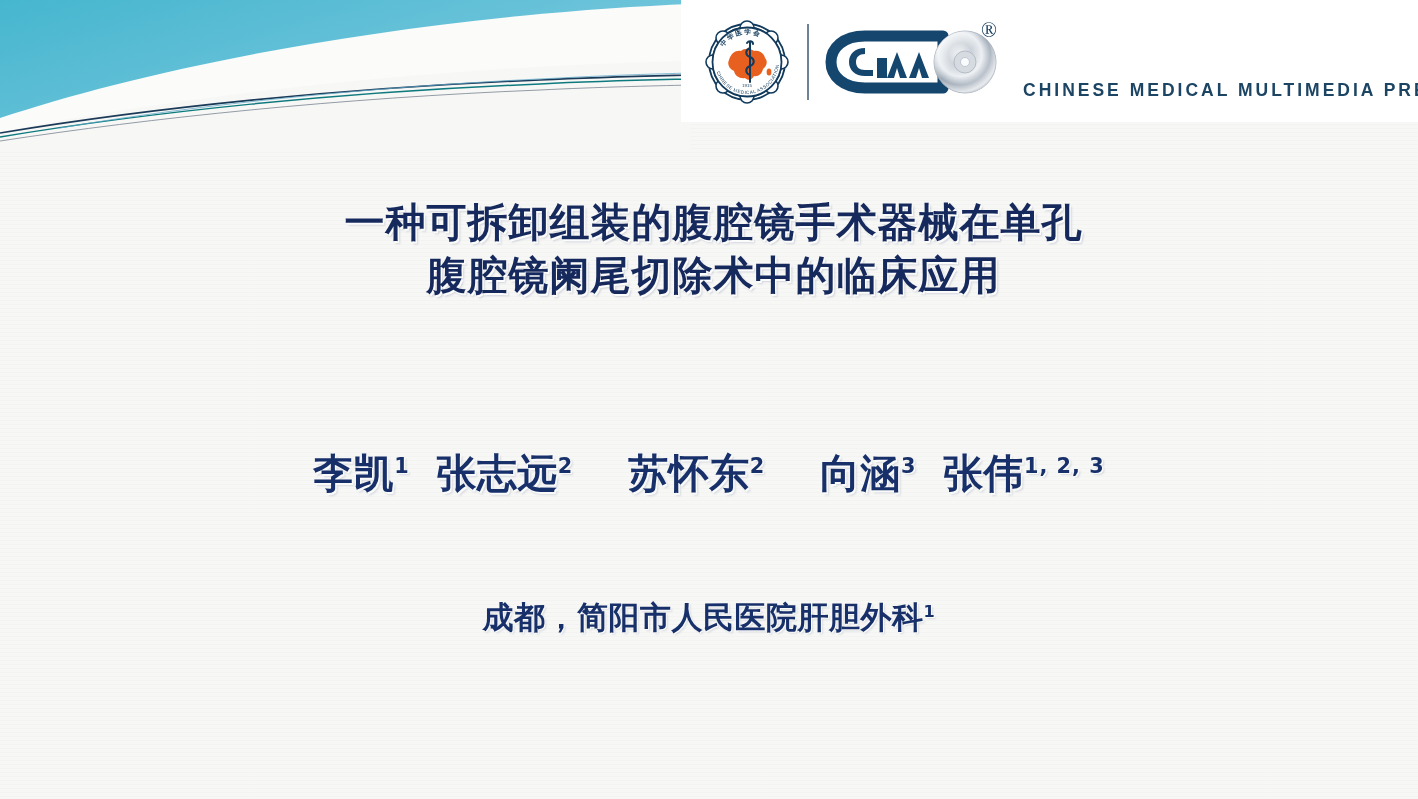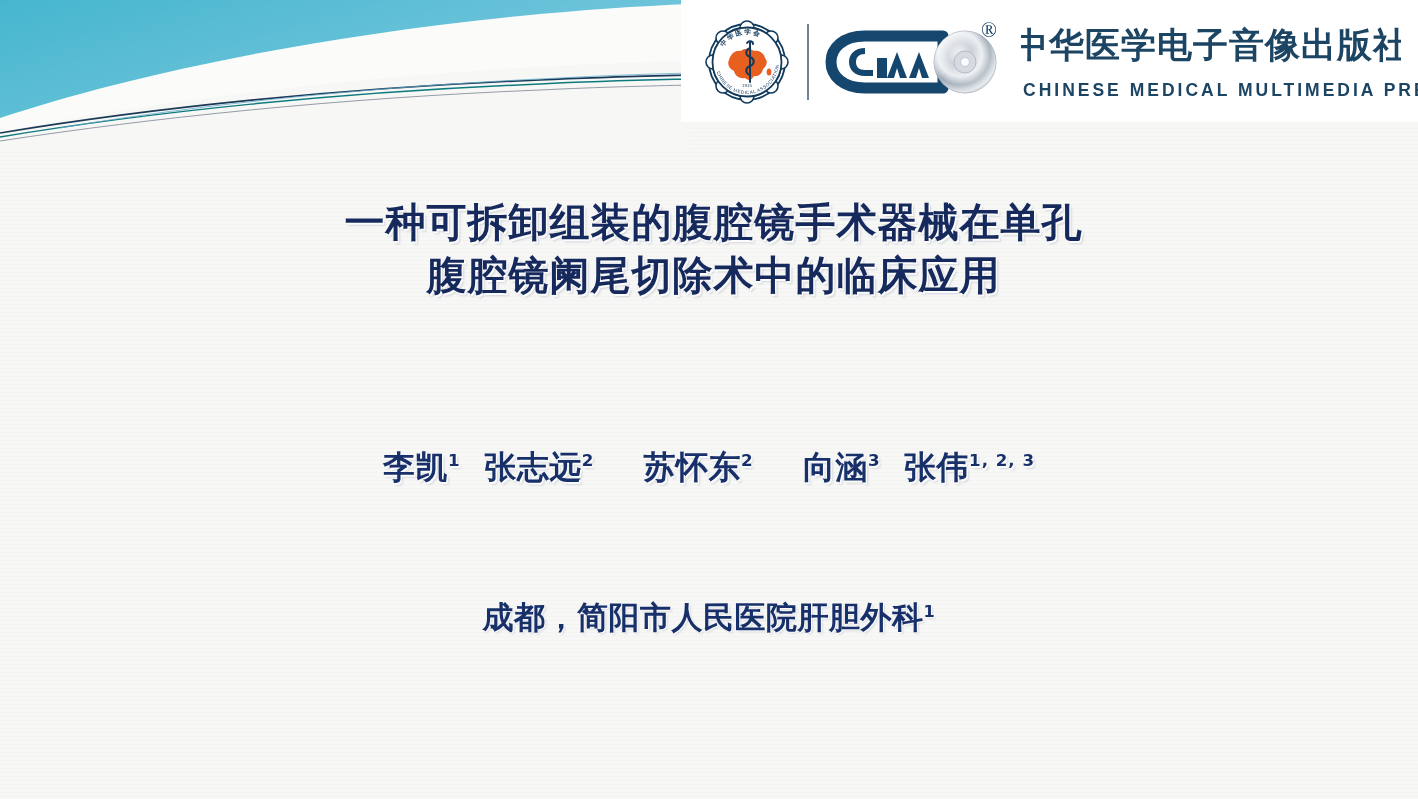--- a/index.html
+++ b/index.html
@@ -141,21 +141,21 @@
   #title-block .tline { display: block; }
 
   #authors-block {
     position: absolute;
     left: 0;
     right: 0;
     top: 446px;
     text-align: center;
     color: #18306a;
     font-weight: bold;
-    font-size: 32px;
+    font-size: 40px;
     letter-spacing: 0.5px;
     text-shadow: 1.5px 1.5px 0 rgba(255,255,255,0.85),
                  2.5px 2.5px 2px rgba(120,130,150,0.25);
     font-family: "DejaVu Sans", "Liberation Sans", sans-serif;
     white-space: nowrap;
   }
   #authors-block .author { margin: 0 6px; }
   #authors-block .gap { display: inline-block; width: 14px; }
   sup {
     font-size: 0.52em;
@@ -297,25 +297,20 @@
           <circle cx="140" cy="44" r="31" fill="url(#discGrad)" stroke="#9aa5b2" stroke-width="0.8"></circle>
           <circle cx="140" cy="44" r="31" fill="url(#discSheen)"></circle>
           <circle cx="140" cy="44" r="11" fill="#d6dbe1" stroke="#aab3bd" stroke-width="0.8"></circle>
           <circle cx="140" cy="44" r="4.5" fill="#fafbfc" stroke="#b6bec8" stroke-width="0.8"></circle>
         </g>
       </svg>
     </div>
 
     <div class="reg-mark">®</div>
 
-    <div class="press-name-cn">
-      <svg width="380" height="56" viewBox="0 0 380 56" xmlns="http://www.w3.org/2000/svg">
-        <text x="190" y="43" text-anchor="middle" font-family="DejaVu Serif, Liberation Serif, serif" font-size="35" font-weight="bold" fill="#1c4463" letter-spacing="1">中华医学电子音像出版社</text>
-      </svg>
-    </div>
 
     <div class="press-name-en">CHINESE MEDICAL MULTIMEDIA PRESS</div>
   </div>
 
   <div id="content">
 
     <div id="title-block">
       <span class="tline">一种可拆卸组装的腹腔镜手术器械在单孔</span>
       <span class="tline">腹腔镜阑尾切除术中的临床应用</span>
     </div>

